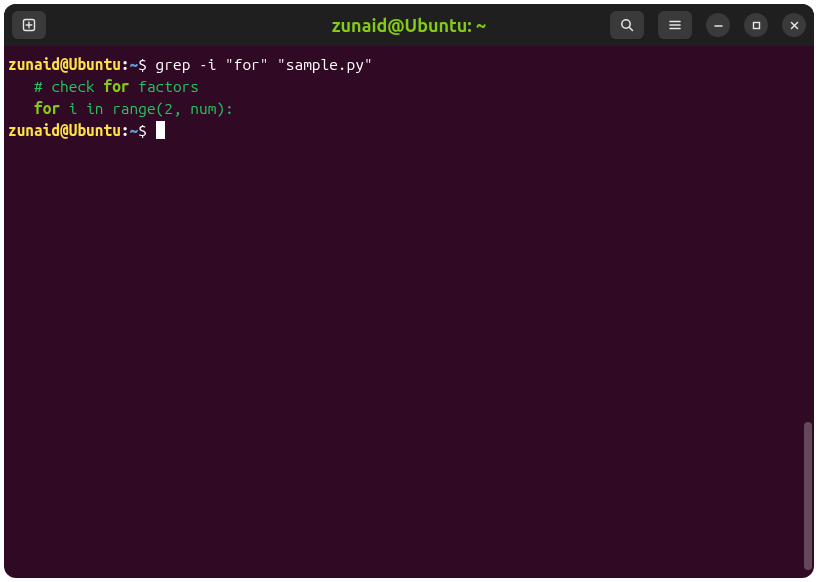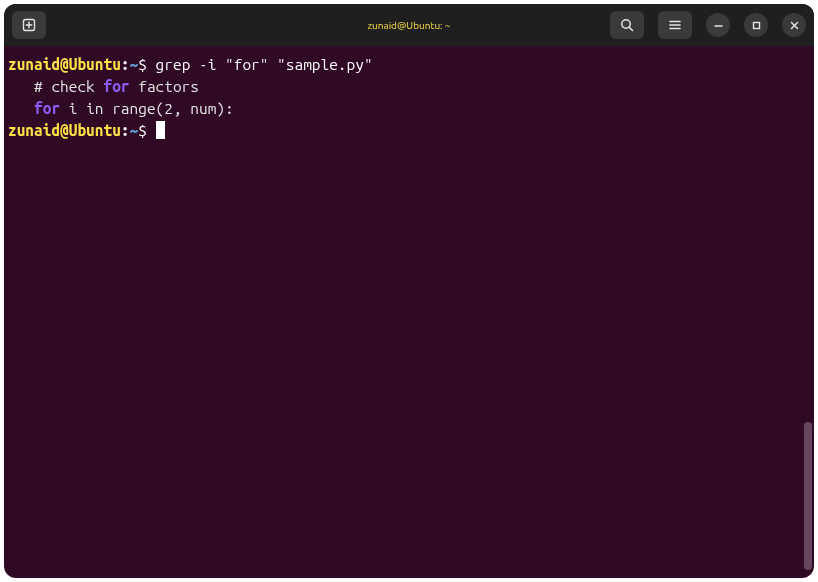--- a/index.html
+++ b/index.html
@@ -37,24 +37,24 @@
     .titlebar-right {
       display: flex;
       align-items: center;
       gap: 14px;
       margin-left: auto;
     }
     .title-text {
       position: absolute;
       left: 50%;
       transform: translateX(-50%);
-      color: #fde047;
+      color: #84cc16;
       font-family: Ubuntu, Cantarell, sans-serif;
-      font-size: 10px;
-      font-weight: 400;
+      font-size: 18px;
+      font-weight: 700;
     }
     .tb-btn {
       width: 34px;
       height: 28px;
       border-radius: 6px;
       background: #3a3a3a;
       display: flex;
       align-items: center;
       justify-content: center;
       cursor: pointer;
@@ -79,22 +79,22 @@
       color: #ffffff;
       font-family: "Ubuntu Mono", "DejaVu Sans Mono", monospace;
       white-space: pre;
       position: relative;
     }
     .prompt-user { color: #fde047; font-weight: bold; }
     .prompt-colon { color: #ffffff; font-weight: bold;}
     .prompt-path { color: #5f9dd6; font-weight: bold;}
     .prompt-dollar { color: #ffffff; }
     .cmd { color: #ffffff; }
-    .match { color: #8b5cf6; font-weight: bold; }
-    .out { color: #e5e5e5; }
+    .match { color: #84cc16; font-weight: bold; }
+    .out { color: #22c55e; }
     .cursor {
       display: inline-block;
       width: 9px;
       height: 18px;
       background: #ffffff;
       vertical-align: -3px;
     }
     .scrollbar {
       position: absolute;
       right: 2px;

